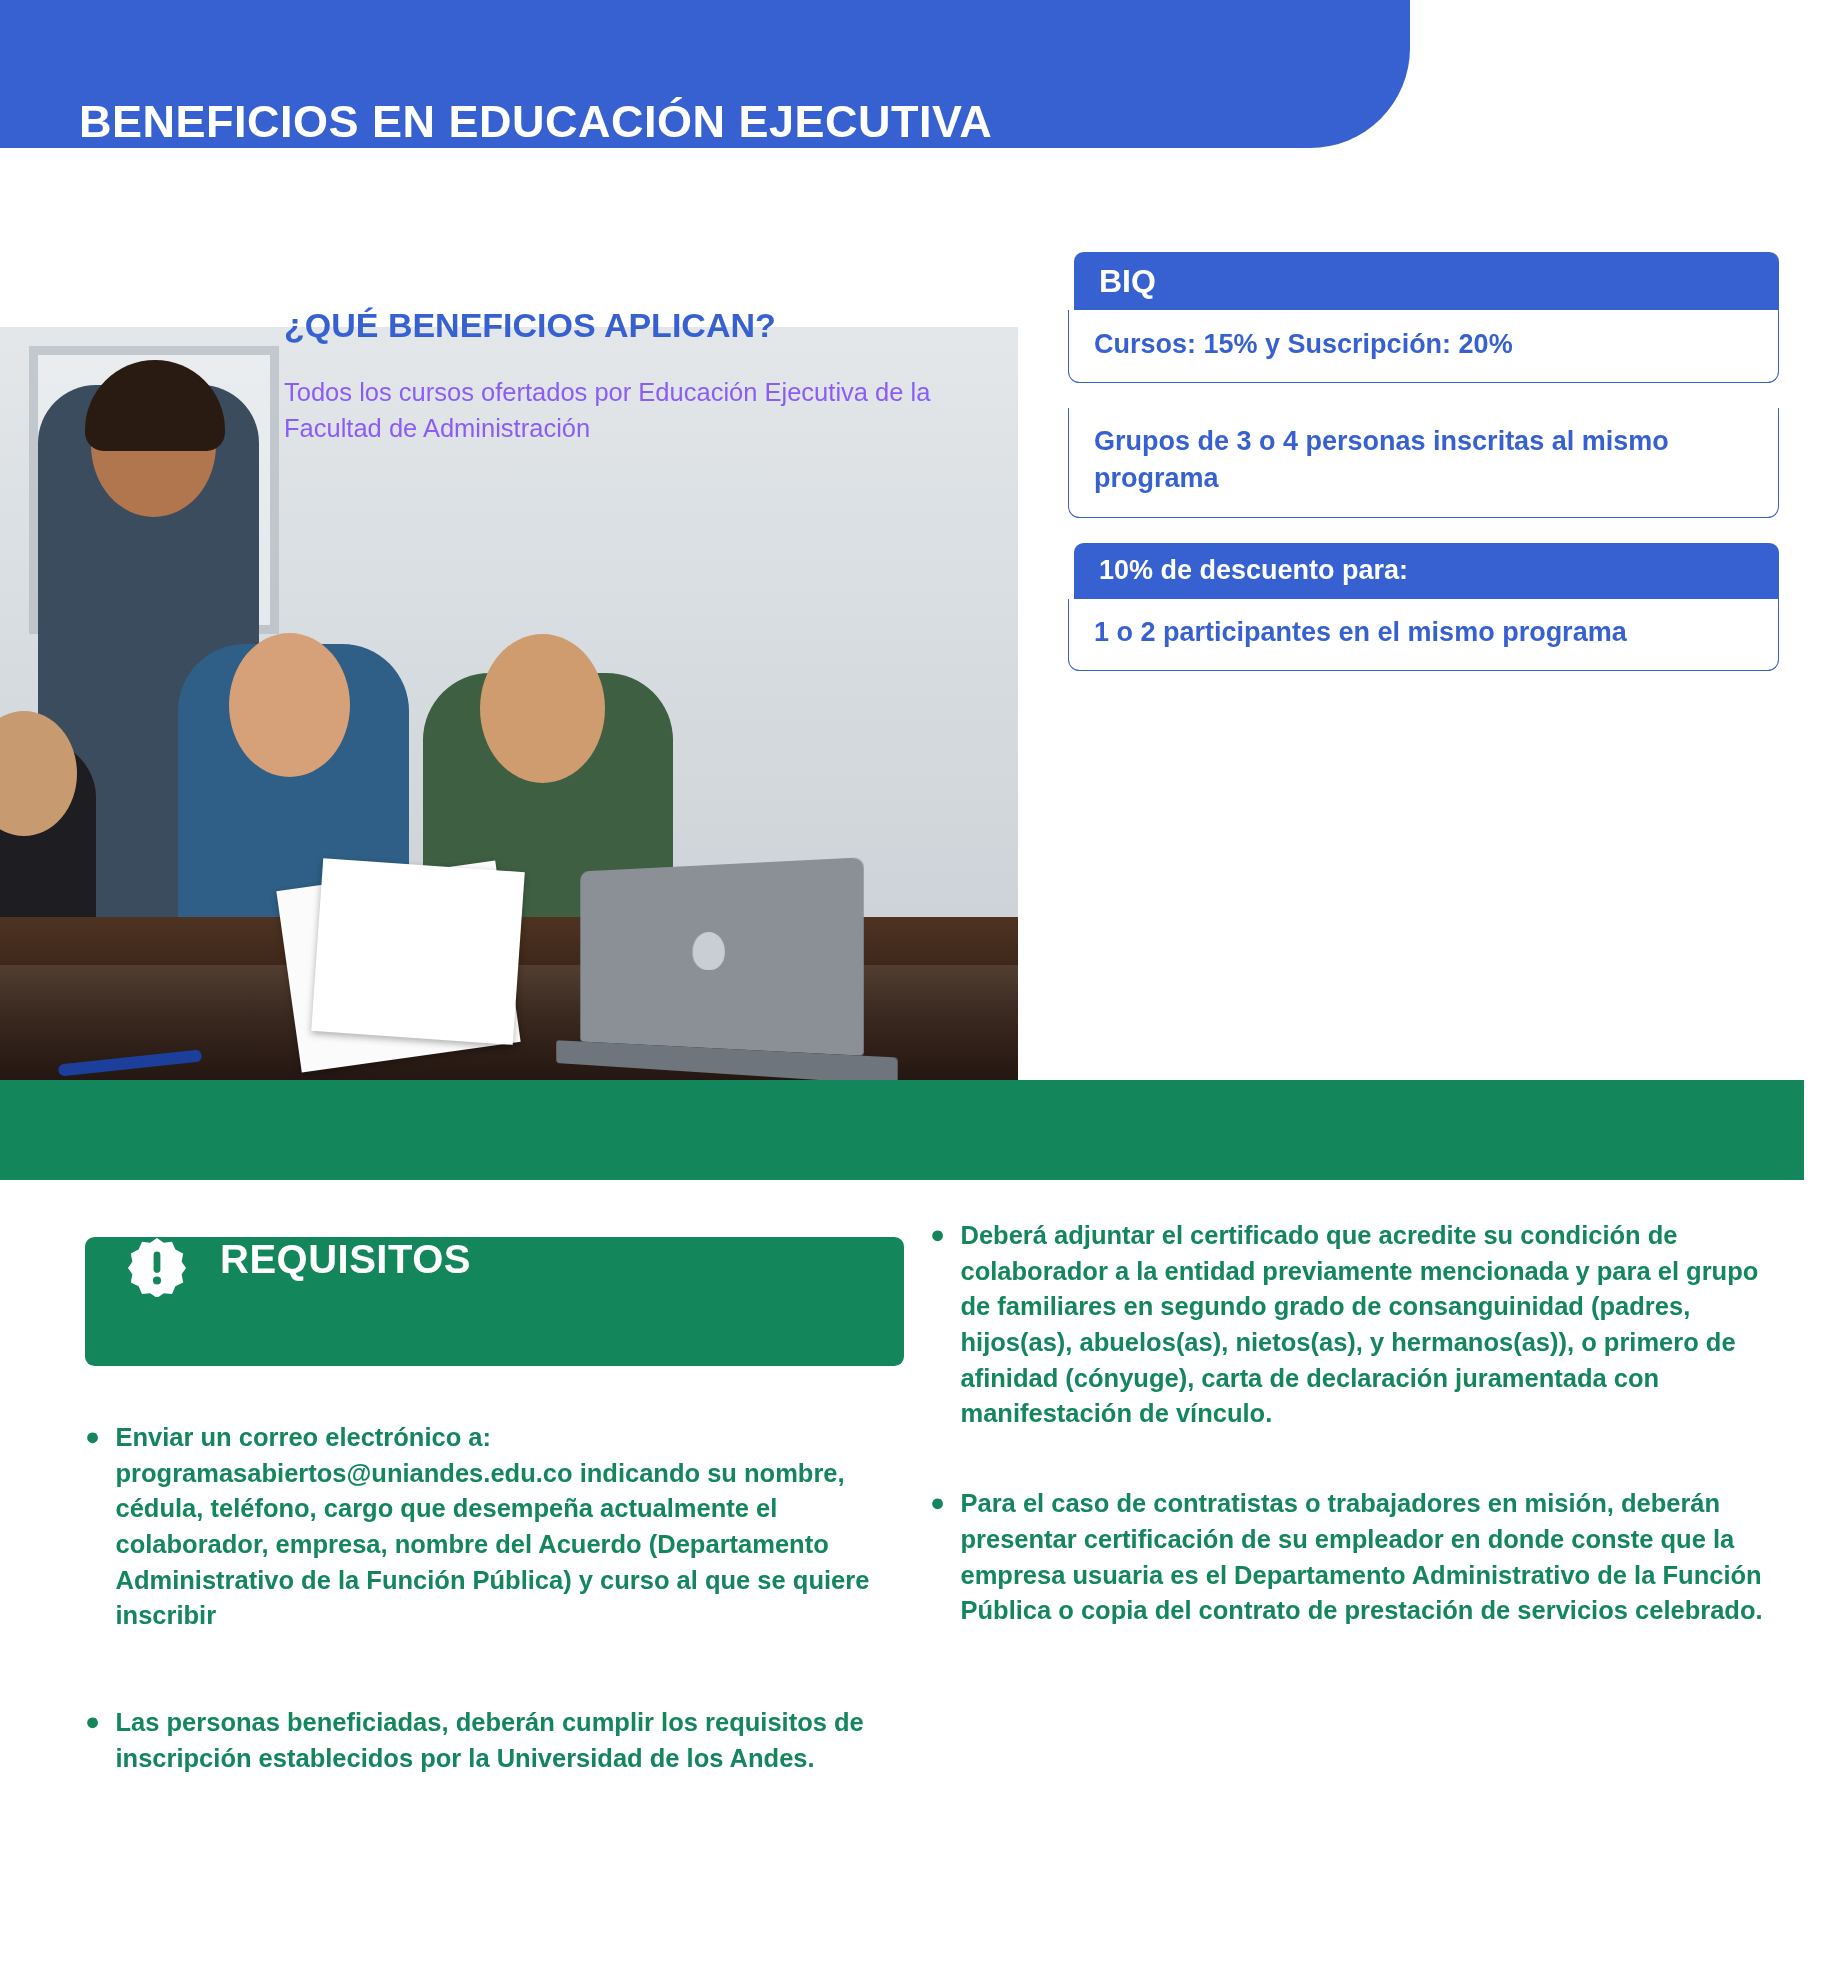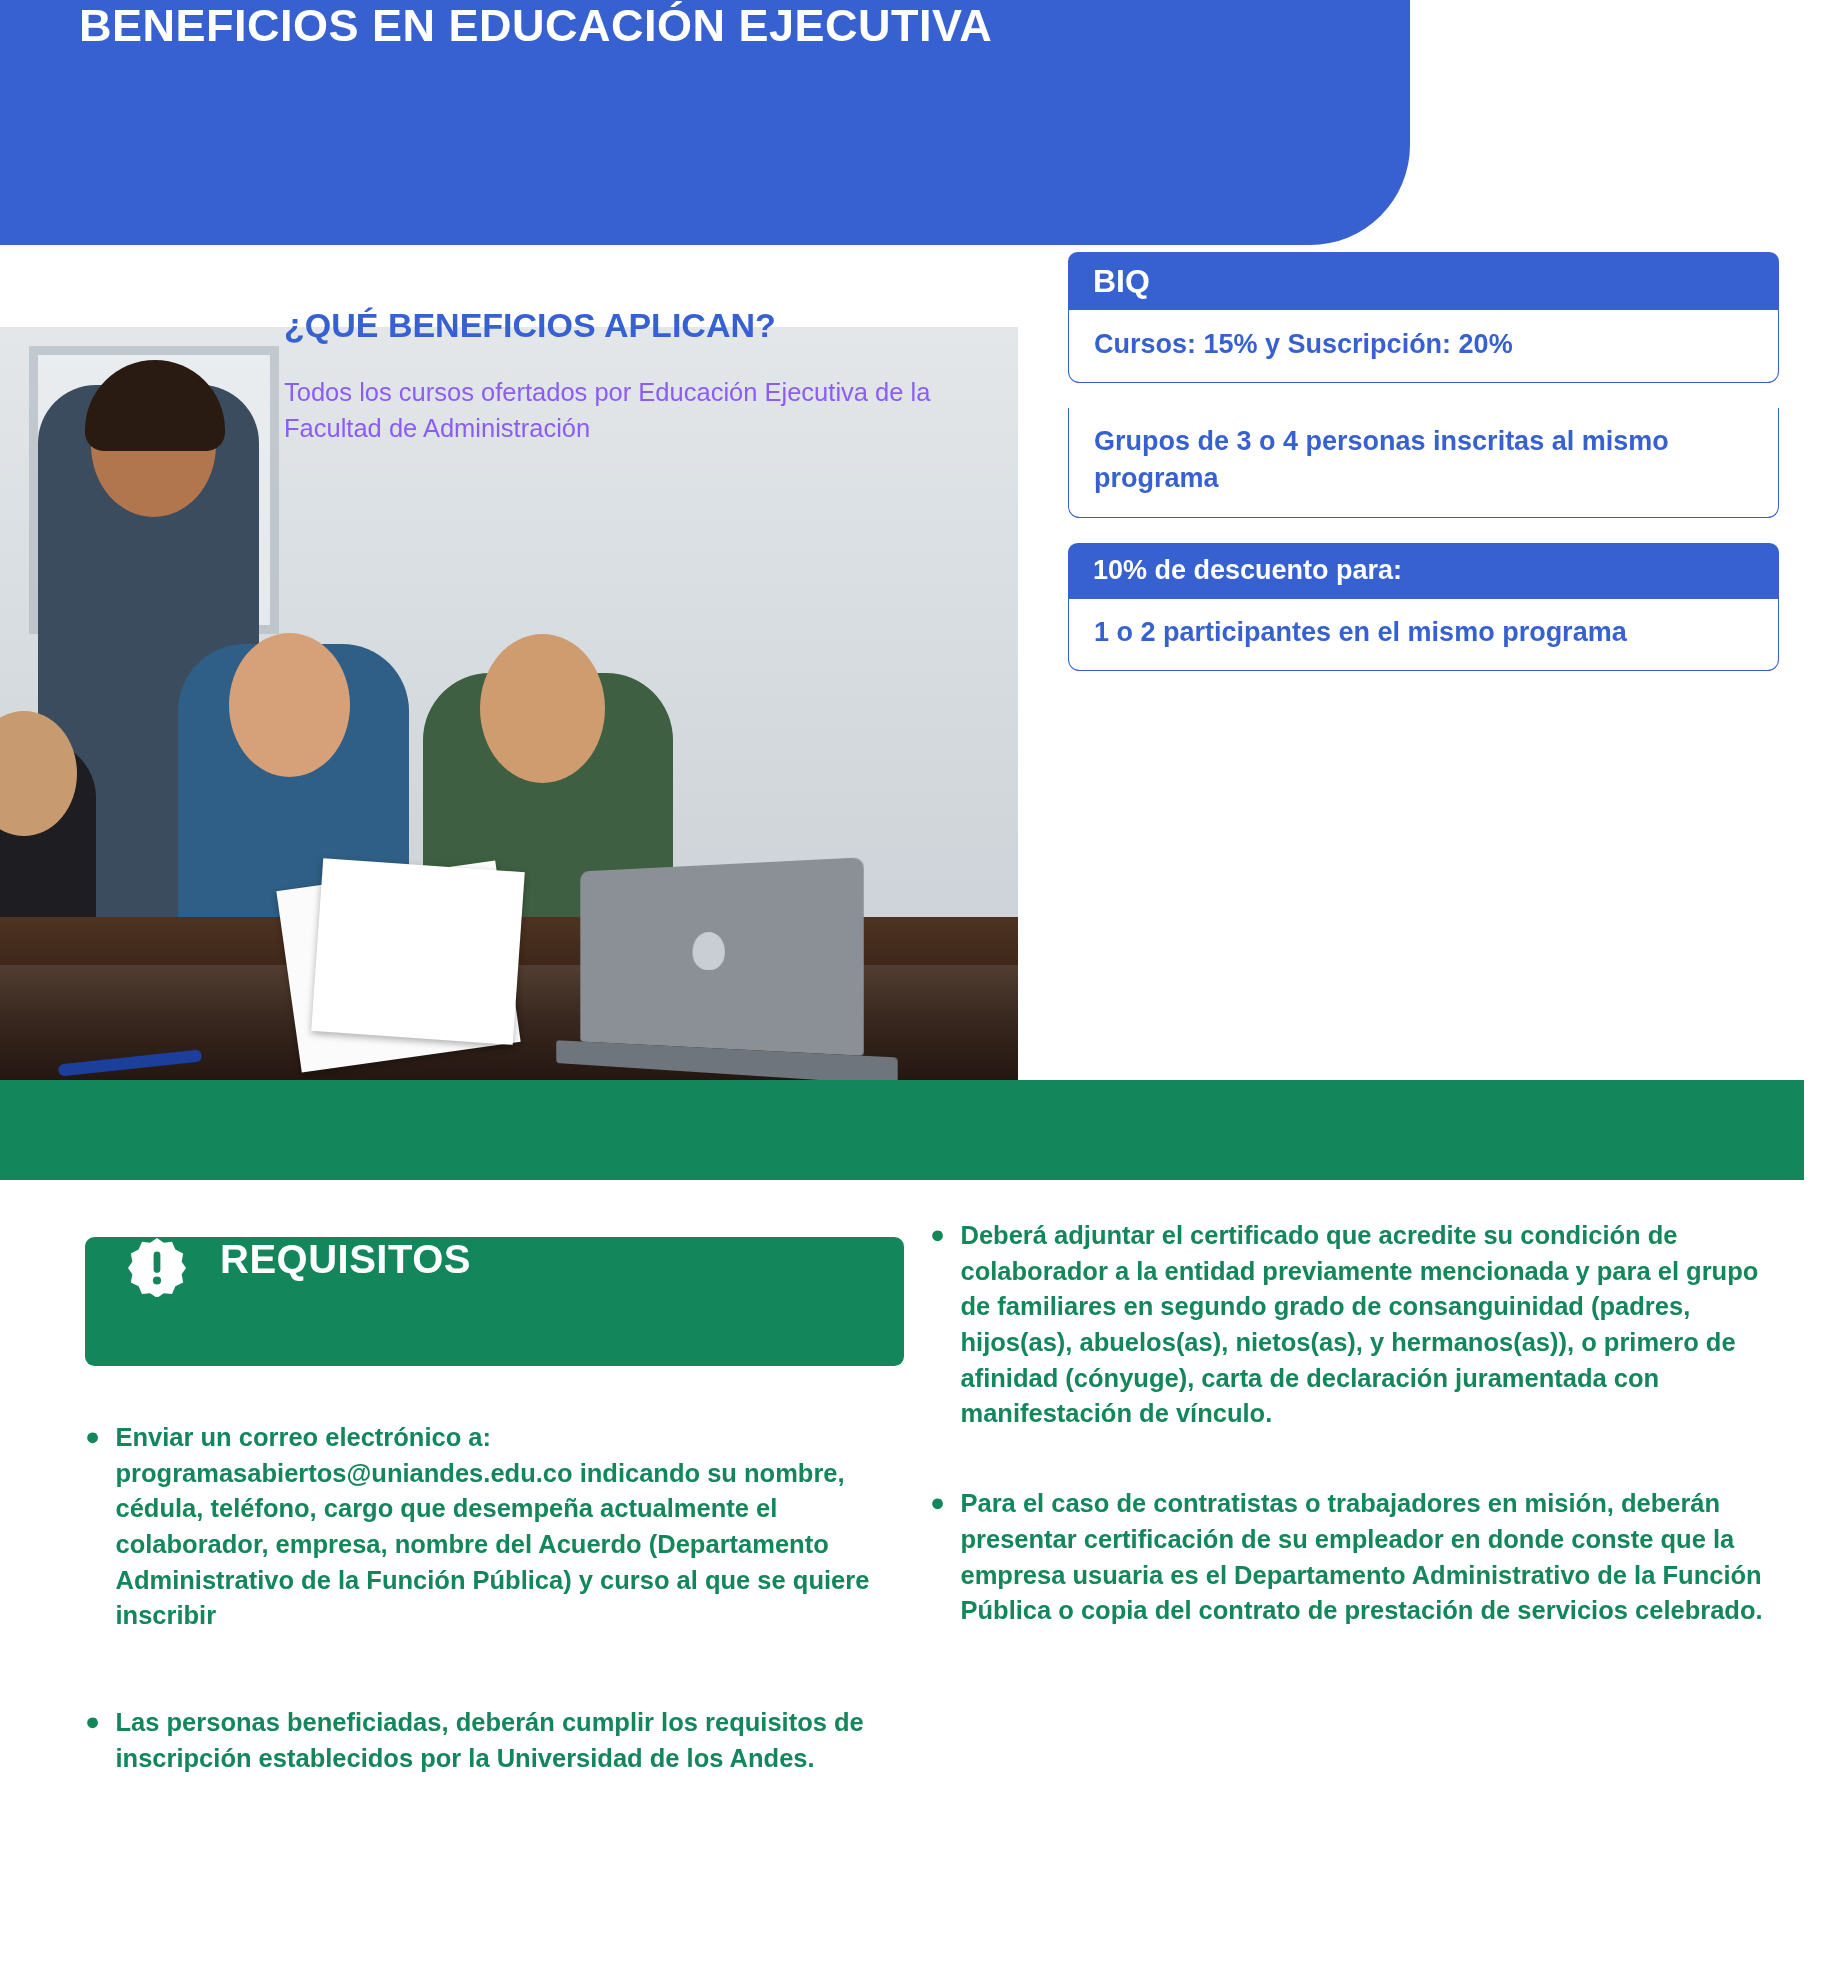--- a/index.html
+++ b/index.html
@@ -8,25 +8,25 @@
     background: #ffffff;
     font-family: "Liberation Sans", sans-serif;
   }
   body { position: relative; width: 1845px; min-height: 1981px; overflow: hidden; }
 
   
   .header-bar {
     position: absolute;
     left: 0; top: 0;
     width: 1410px;
-    height: 245px;
+    height: 148px;
     background: #3761d1;
     border-bottom-right-radius: 100px;
     display: flex;
-    align-items: flex-start;
+    align-items: flex-end;
   }
   .header-title {
     color: #ffffff;
     font-size: 45px;
     font-weight: bold;
     letter-spacing: 0.5px;
     padding-left: 79px;
     font-family: "Liberation Sans", sans-serif;
   }
 
@@ -113,20 +113,21 @@
     width: 711px;
   }
   .card { margin-bottom: 25px; }
   .card-head {
     background: #3761d1;
     color: #ffffff;
     font-size: 27px;
     font-weight: bold;
     padding: 12.5px 25px;
     border-radius: 9.6px 9.6px 0 0;
+    margin-left: 6px;
   }
   .card-head.big { font-size: 32px; padding: 10.6px 25px; }
   .card-body {
     border: 1.9px solid #3761d1;
     border-top: none;
     border-radius: 0 0 11.5px 11.5px;
     color: #3761d1;
     font-size: 27px;
     font-weight: bold;
     line-height: 1.38;

